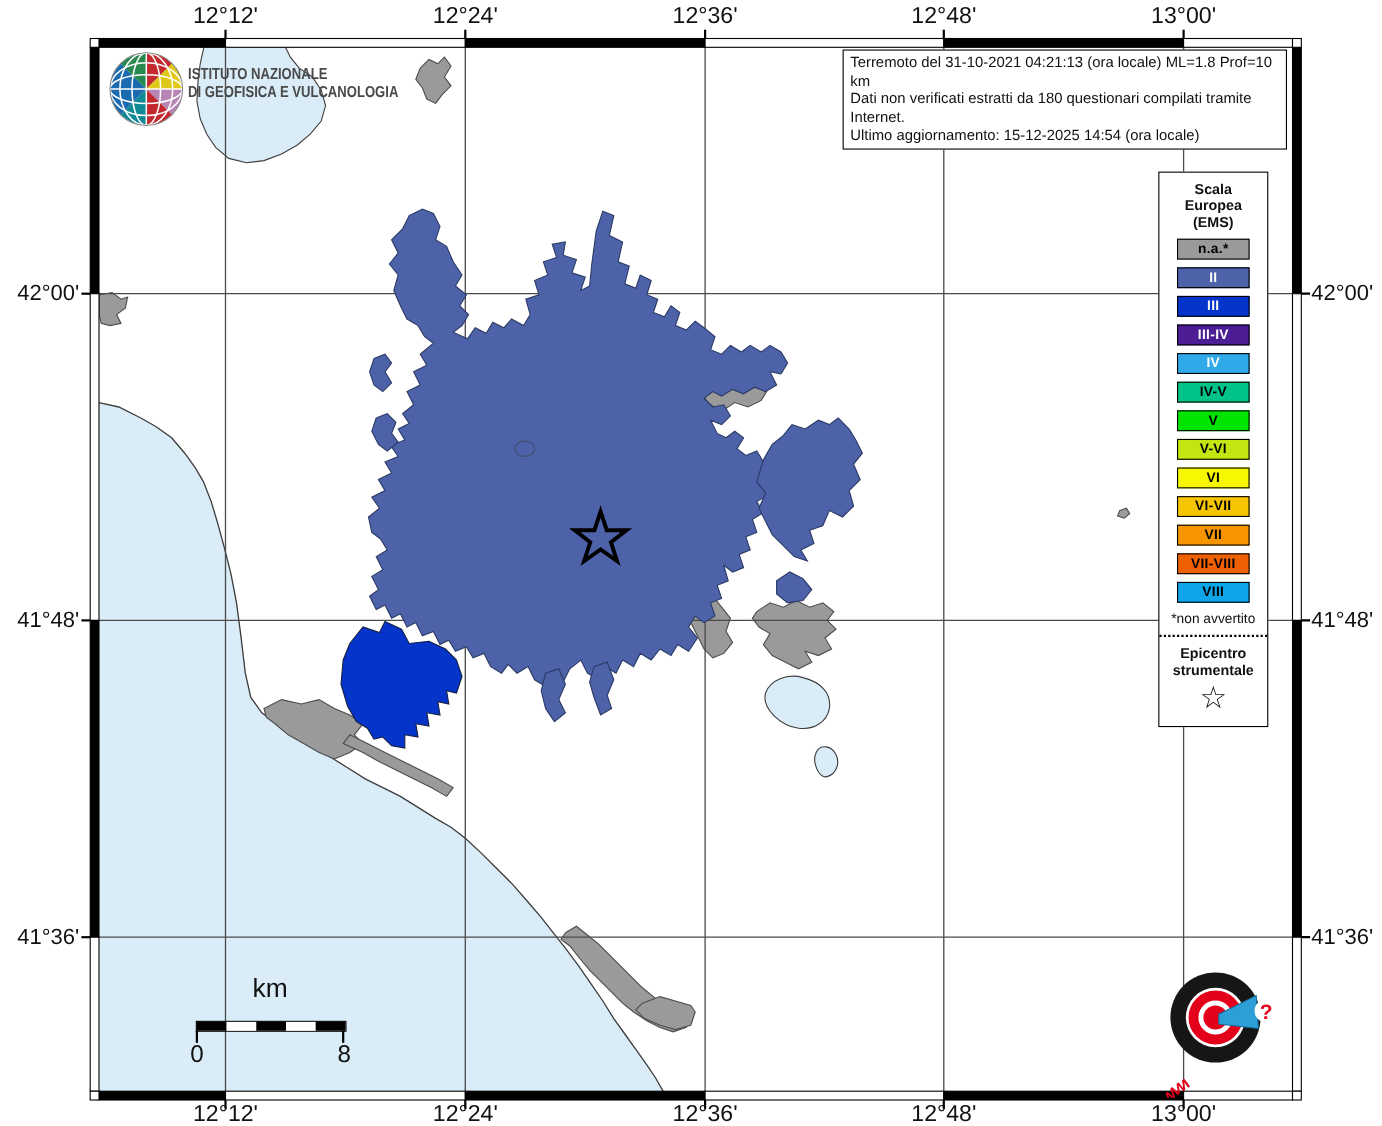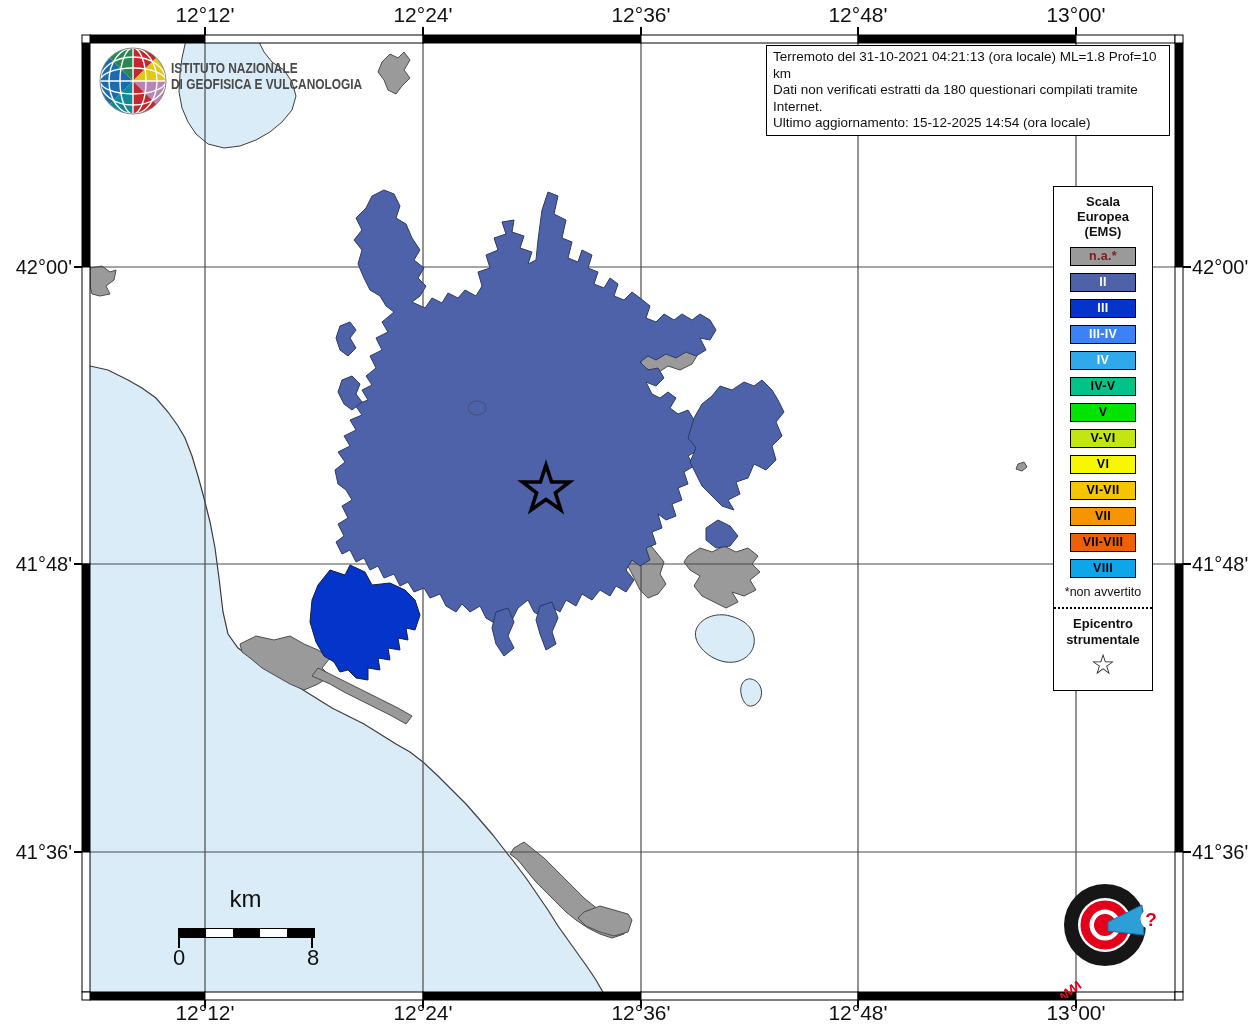--- a/index.html
+++ b/index.html
@@ -5,21 +5,21 @@
   html,body{margin:0;padding:0;background:#ffffff;}
   .stage{position:relative;width:1256px;height:1024px;background:#ffffff;
          font-family:"Liberation Sans",sans-serif;color:#111;overflow:hidden;}
   .stage svg{display:block;}
   .abs{position:absolute;}
   .axis-label{position:absolute;font-size:21px;color:#111;white-space:nowrap;}
   .lon{width:120px;text-align:center;}
   .lat{font-size:20px;}
   .infobox{position:absolute;left:766px;top:45px;width:390px;background:#fff;
            border:1px solid #000;padding:3px 6px;font-size:13.5px;line-height:16.5px;}
-  .legend{position:absolute;left:1053px;top:186px;width:100px;box-sizing:border-box;
+  .legend{position:absolute;left:1053px;top:156px;width:100px;box-sizing:border-box;
           background:#fff;border:1px solid #000;text-align:center;padding:7px 0 10px 0;}
   .legend-title{font-weight:bold;font-size:13px;line-height:15px;white-space:pre-line;margin-bottom:8px;}
   .sw{width:64px;height:17px;line-height:17px;margin:0 auto 7px auto;border:1px solid #000;
       font-size:12.5px;font-weight:bold;letter-spacing:.3px;}
   .legend-foot{font-size:12.5px;margin:4px 0 8px 0;}
   .legend-div{border-top:2px dotted #000;margin:0 0 7px 0;}
   .legend-epi{font-weight:bold;font-size:13px;line-height:16px;white-space:pre-line;}
   .legend-star{font-size:28px;line-height:30px;margin-top:2px;}
   .ingv-text{position:absolute;left:73px;top:14px;font-size:14.5px;line-height:16px;font-weight:bold;
              color:#4a4a4a;transform:scaleX(.82);transform-origin:left top;white-space:nowrap;}
@@ -198,24 +198,24 @@
   <div class="infobox">
     <div>Terremoto del 31-10-2021 04:21:13 (ora locale) ML=1.8 Prof=10 km</div>
     <div>Dati non verificati estratti da 180 questionari compilati tramite Internet.</div>
     <div>Ultimo aggiornamento: 15-12-2025 14:54 (ora locale)</div>
   </div>
 
   <div class="legend">
     <div class="legend-title">Scala
 Europea
 (EMS)</div>
-    <div class="sw" style="background-color: rgb(154, 154, 154); color: #7f1d1d;">n.a.*</div>
+    <div class="sw" style="background-color: rgb(154, 154, 154); color: #000000;">n.a.*</div>
     <div class="sw" style="background-color: rgb(77, 98, 168); color: rgb(255, 255, 255);">II</div>
     <div class="sw" style="background-color: rgb(5, 52, 203); color: rgb(255, 255, 255);">III</div>
-    <div class="sw" style="background-color: #3b82f6; color: rgb(255, 255, 255);">III-IV</div>
+    <div class="sw" style="background-color: #4c1d95; color: rgb(255, 255, 255);">III-IV</div>
     <div class="sw" style="background-color: rgb(47, 169, 234); color: rgb(255, 255, 255);">IV</div>
     <div class="sw" style="background-color: rgb(0, 195, 137); color: rgb(0, 0, 0);">IV-V</div>
     <div class="sw" style="background-color: rgb(0, 228, 0); color: rgb(0, 0, 0);">V</div>
     <div class="sw" style="background-color: rgb(195, 230, 18); color: rgb(0, 0, 0);">V-VI</div>
     <div class="sw" style="background-color: rgb(247, 247, 0); color: rgb(0, 0, 0);">VI</div>
     <div class="sw" style="background-color: rgb(247, 197, 0); color: rgb(0, 0, 0);">VI-VII</div>
     <div class="sw" style="background-color: rgb(247, 149, 0); color: rgb(0, 0, 0);">VII</div>
     <div class="sw" style="background-color: rgb(238, 96, 2); color: rgb(0, 0, 0);">VII-VIII</div>
     <div class="sw" style="background-color: #0ea5e9; color: rgb(0, 0, 0);">VIII</div>
     <div class="legend-foot">*non avvertito</div>

